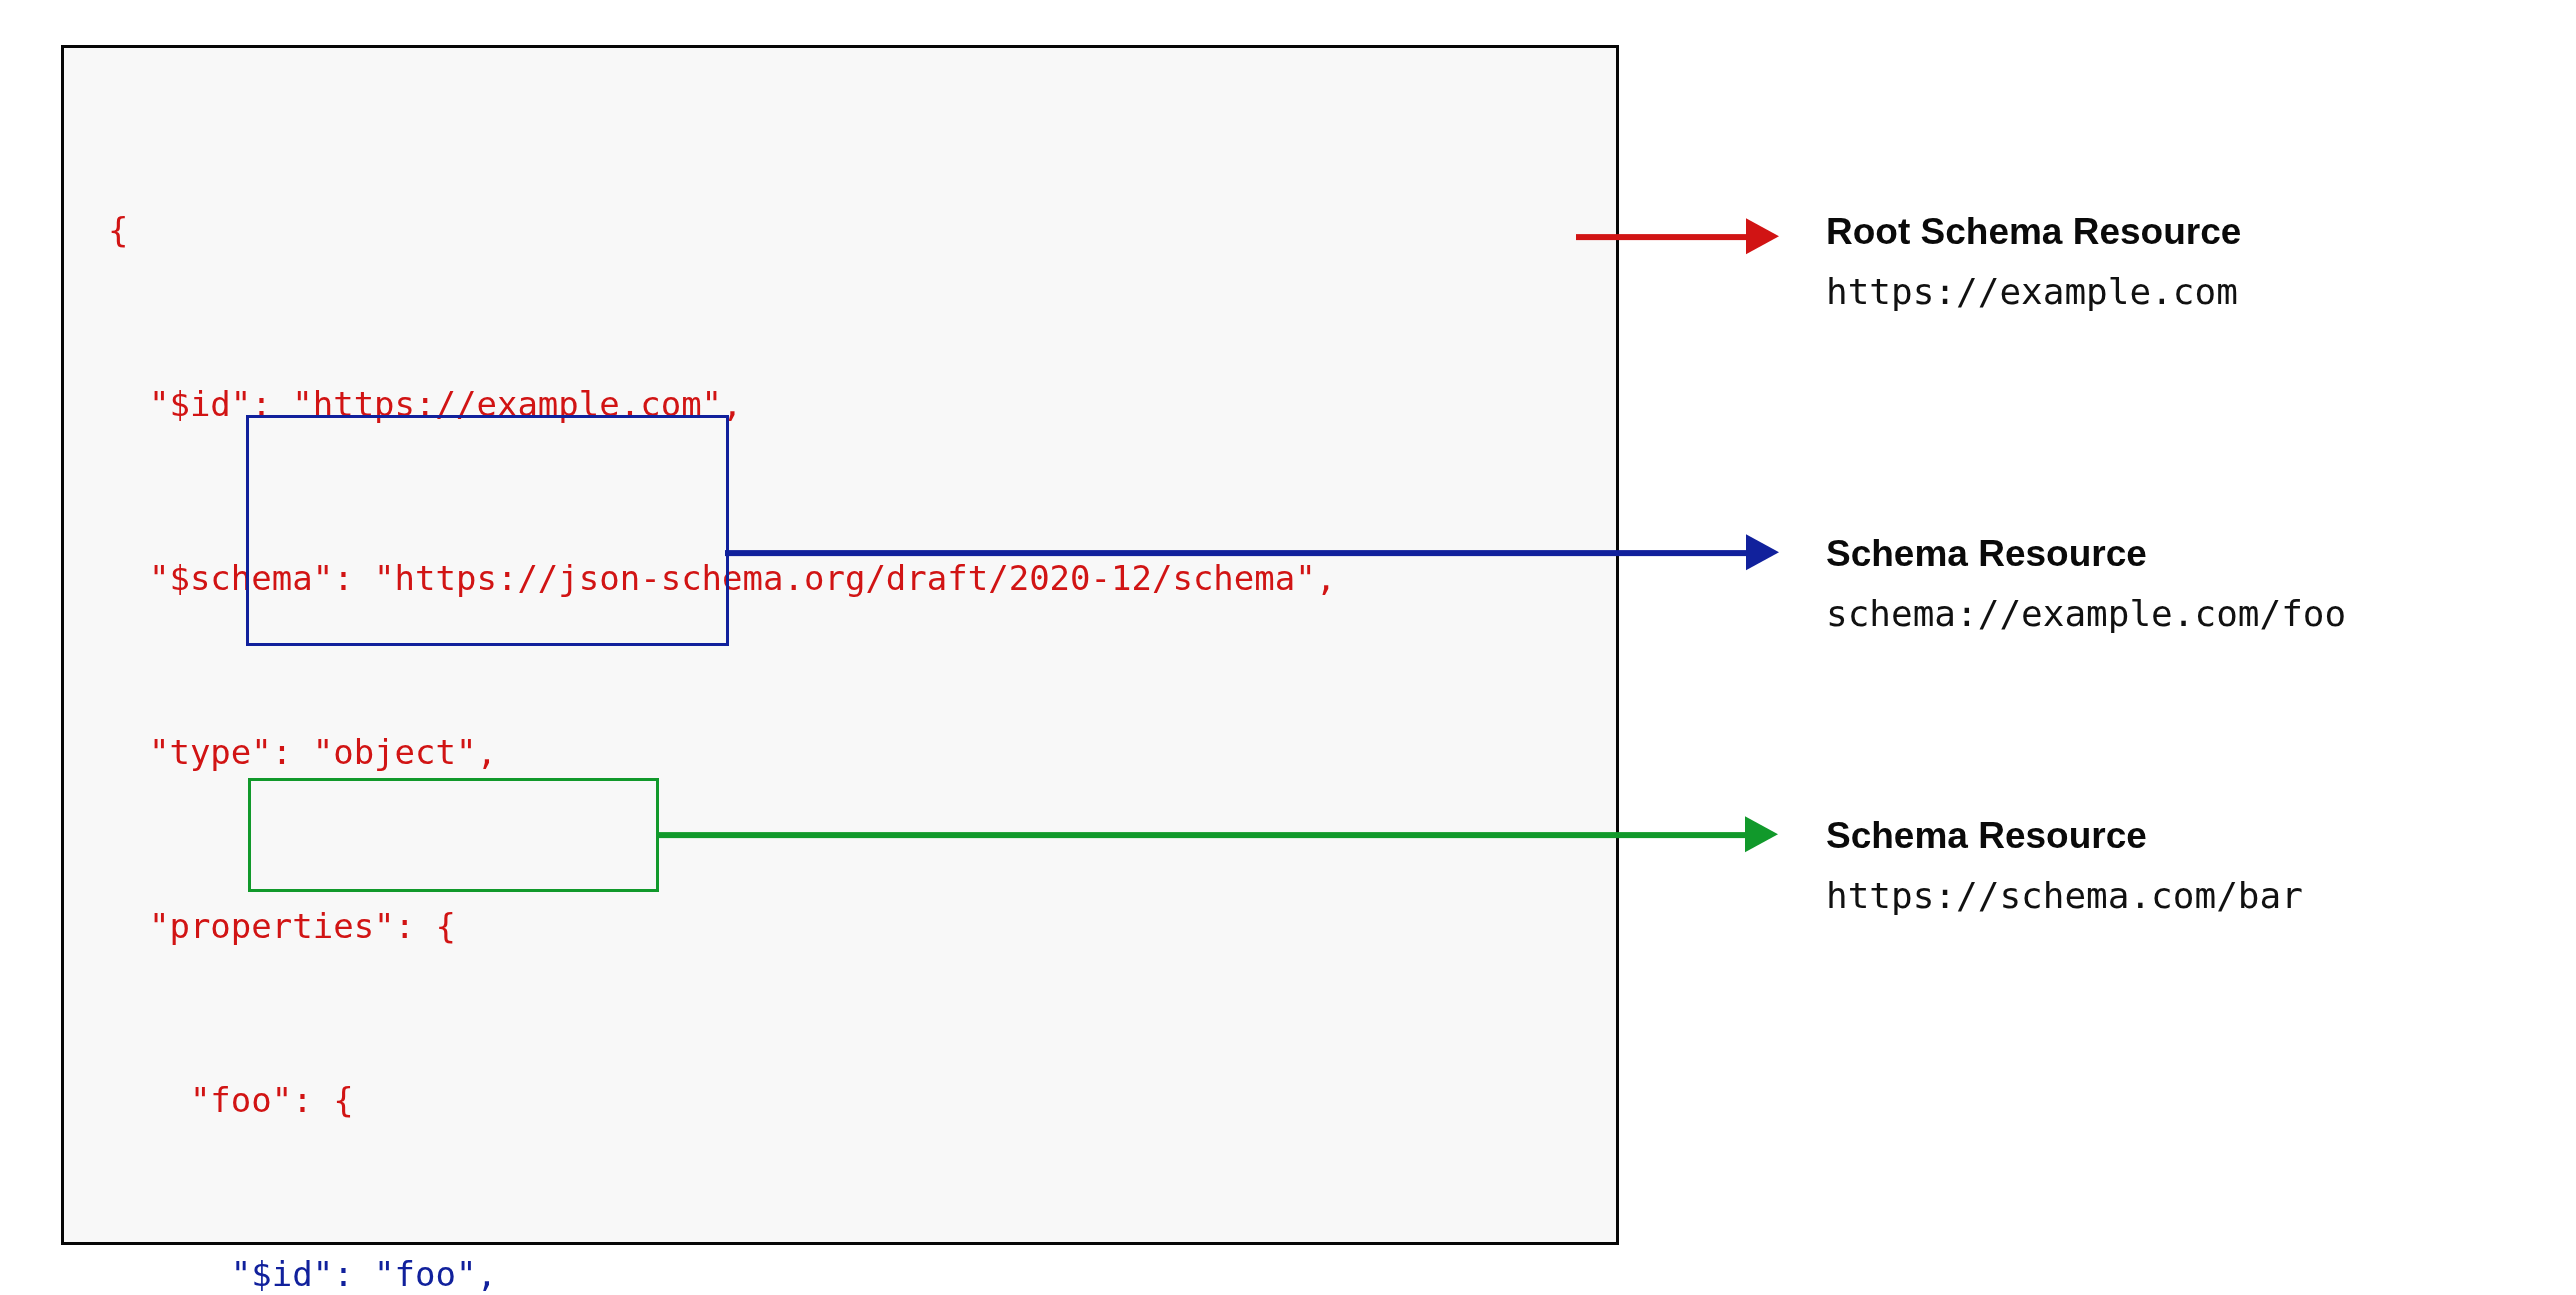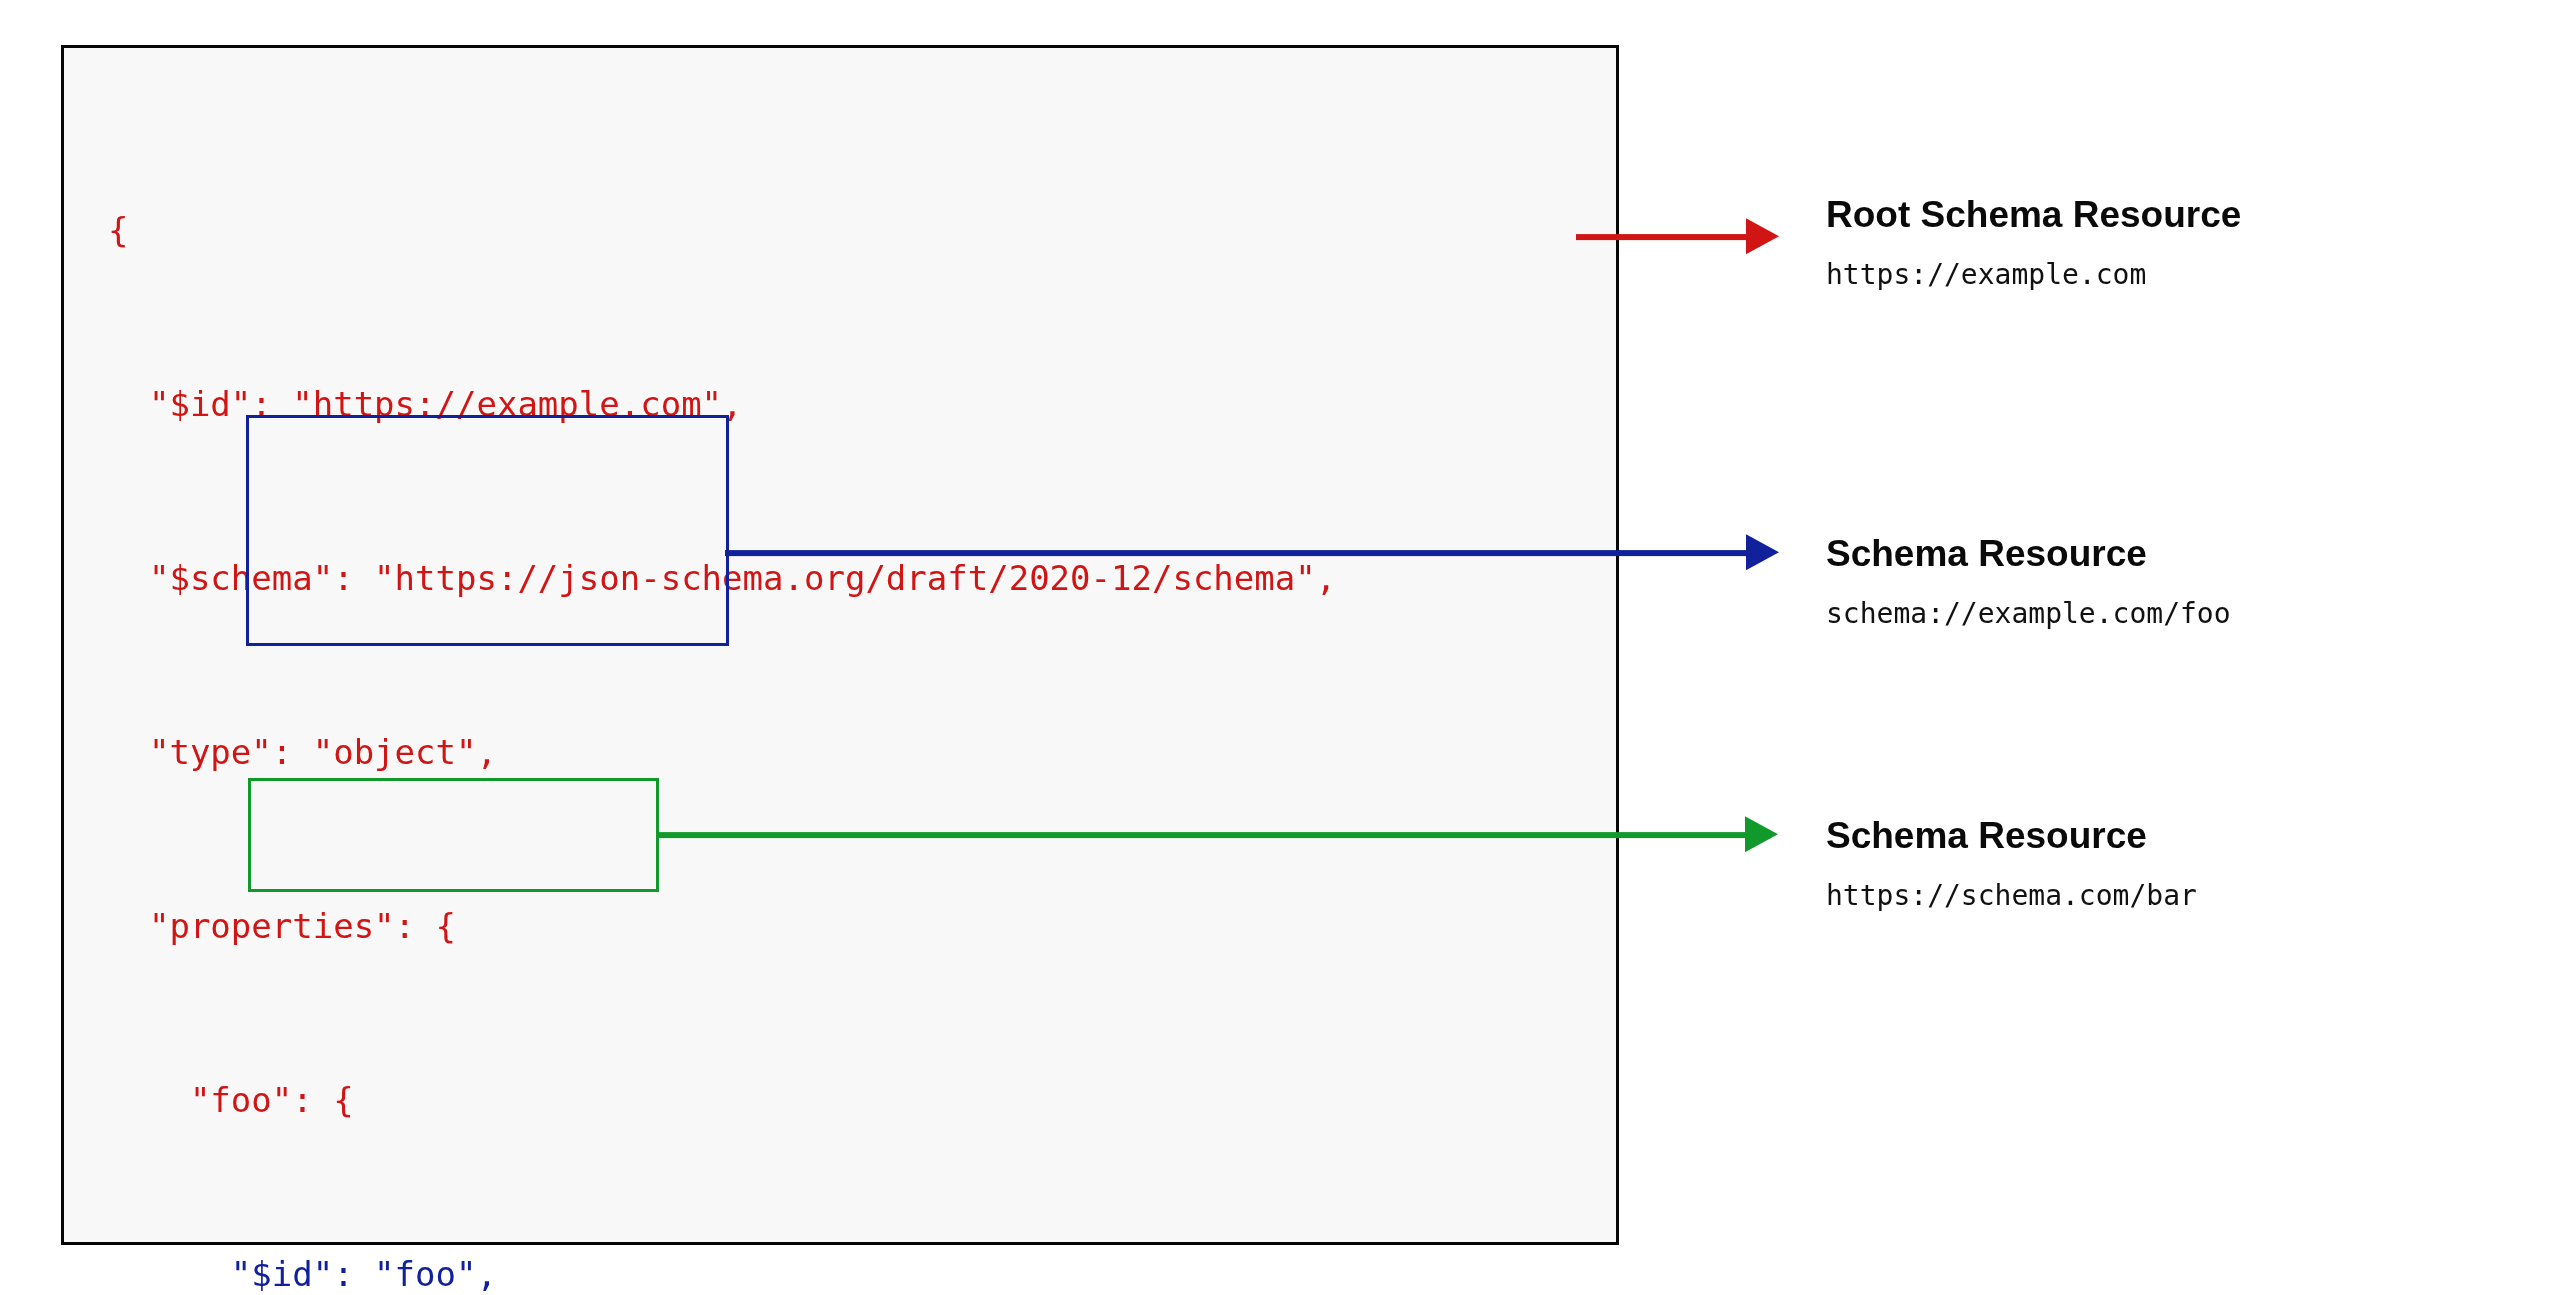--- a/index.html
+++ b/index.html
@@ -94,26 +94,26 @@
     font-family:"Liberation Sans",sans-serif;
     font-weight:bold;
     font-size:37px;
     line-height:43px;
     color:#0a0a0a;
     white-space:nowrap;
   }
   .label-url{
     margin-top:20px;
     font-family:"DejaVu Sans Mono","Liberation Mono",monospace;
-    font-size:28px;
+    font-size:36px;
     line-height:37px;
     color:#111111;
     white-space:nowrap;
   }
-  .lg-1{top:193px;}
+  .lg-1{top:210px;}
   .lg-2{top:532px;}
   .lg-3{top:814px;}
 </style>
 </head>
 <body>
 
 <div id="stage">
 
   <div class="panel"></div>
 

